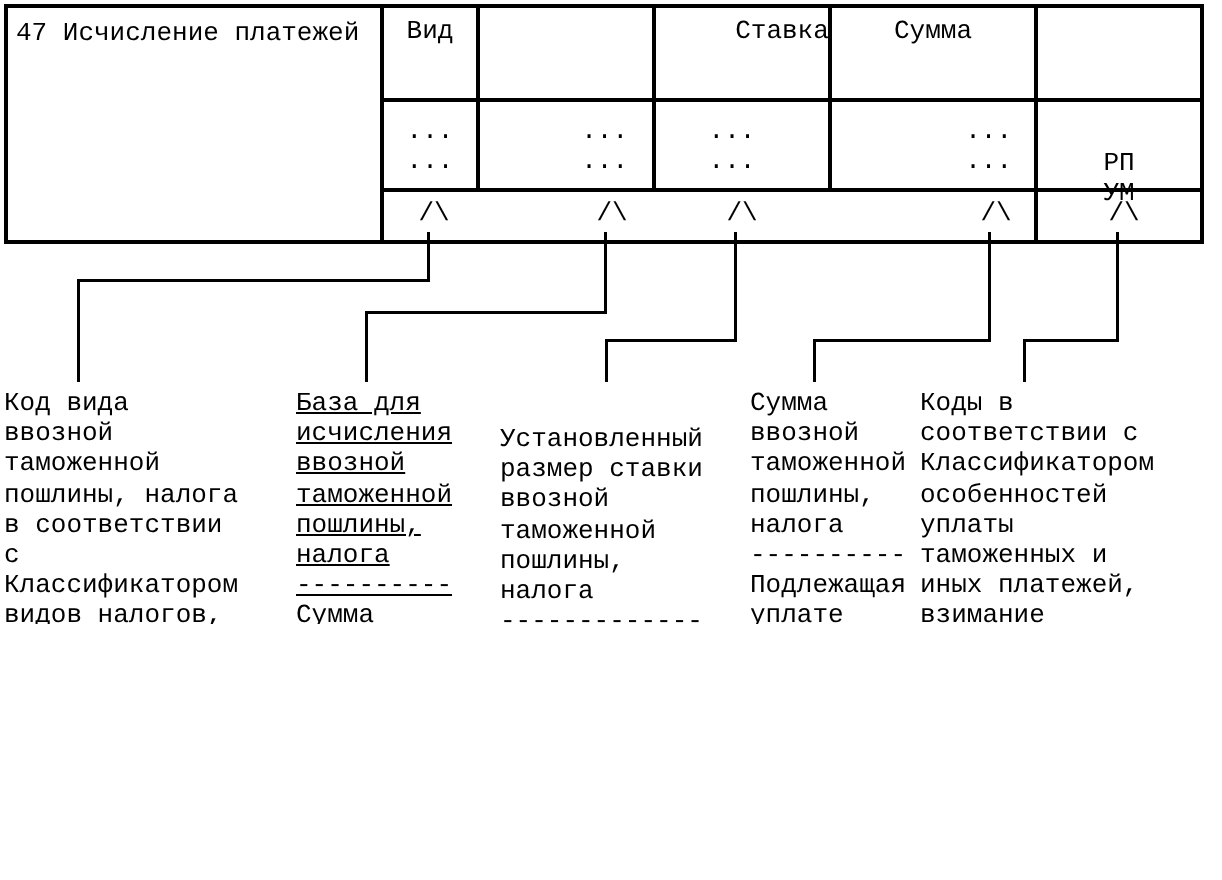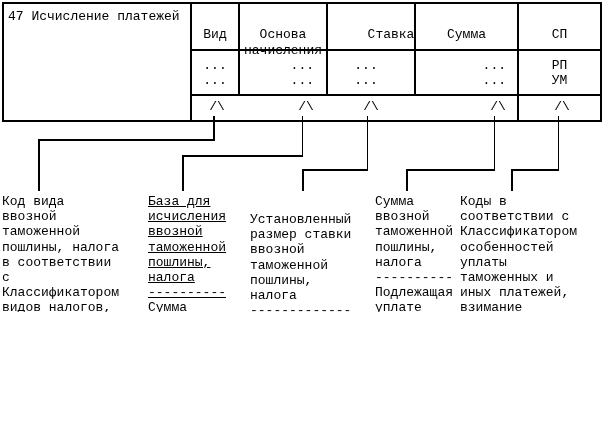--- a/index.html
+++ b/index.html
@@ -17,21 +17,21 @@
   .abs { position: absolute; }
   .lines-svg { position: absolute; left: 0; top: 0; width: 611px; height: 440px; }
   .field-label {
     left: 3px; top: 4px; width: 188px;
     padding: 5px 0 0 5px;
     line-height: 16px;
     white-space: nowrap;
   }
   .hdr {
     top: 4px;
-    padding-top: 23px;
+    padding-top: 4px;
     text-align: center;
     line-height: 16px;
   }
   .cellv {
     top: 50px;
     height: 44px;
     padding-top: 8px;
     line-height: 15px;
     white-space: pre;
   }
@@ -73,34 +73,32 @@
       <path d="M302.5,116 V156 H183 V191"></path>
       <path d="M367.5,116 V170 H303 V191"></path>
       <path d="M494.5,116 V170 H407 V191"></path>
       <path d="M558.5,116 V170 H512 V191"></path>
     </g>
   </svg>
 
   <div class="abs field-label">47 Исчисление платежей</div>
 
   <div class="abs hdr" style="left:191px;width:48px;">Вид</div>
-  <div class="abs hdr" style="left:239px;width:88px;">Основа начисления</div>
   <div class="abs hdr" style="left:327px;width:88px;margin-left:20px;">Ставка</div>
   <div class="abs hdr" style="left:415px;width:103px;">Сумма</div>
-  <div class="abs hdr" style="left:518px;width:83px;">СП</div>
 
   <div class="abs cellv center" style="left:191px;width:48px;">...
 ...</div>
   <div class="abs cellv right" style="left:239px;width:88px;padding-right:13px;">...
 ...</div>
   <div class="abs cellv center" style="left:327px;width:88px;padding-right:10px;">...
 ...</div>
   <div class="abs cellv right" style="left:415px;width:103px;padding-right:12px;">...
 ...</div>
-  <div class="abs cellv center" style="left:518px;width:83px;">РП
+  <div class="abs cellv center" style="left:518px;width:83px;margin-top:16px;">РП
 УМ</div>
 
   <div class="abs arrow" style="left:197px;">/\</div>
   <div class="abs arrow" style="left:286px;">/\</div>
   <div class="abs arrow" style="left:351px;">/\</div>
   <div class="abs arrow" style="left:478px;">/\</div>
   <div class="abs arrow" style="left:542px;">/\</div>
 
   <div class="abs note" style="left:2px;">Код вида
 ввозной

